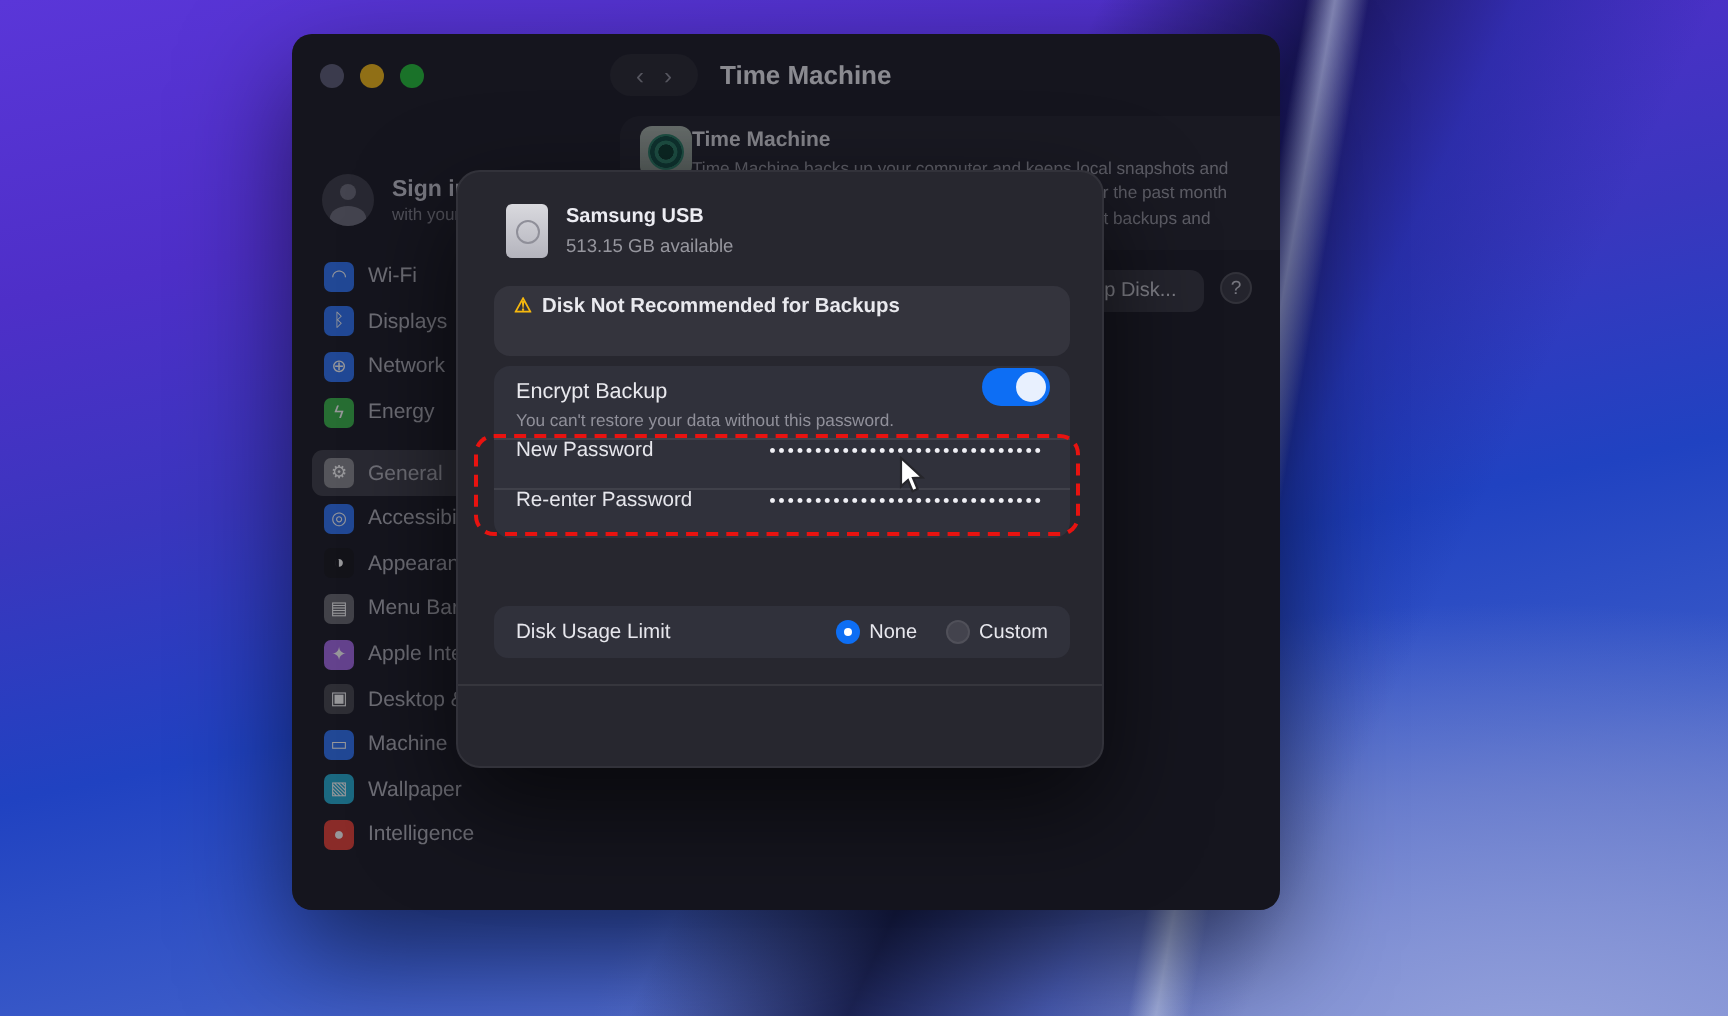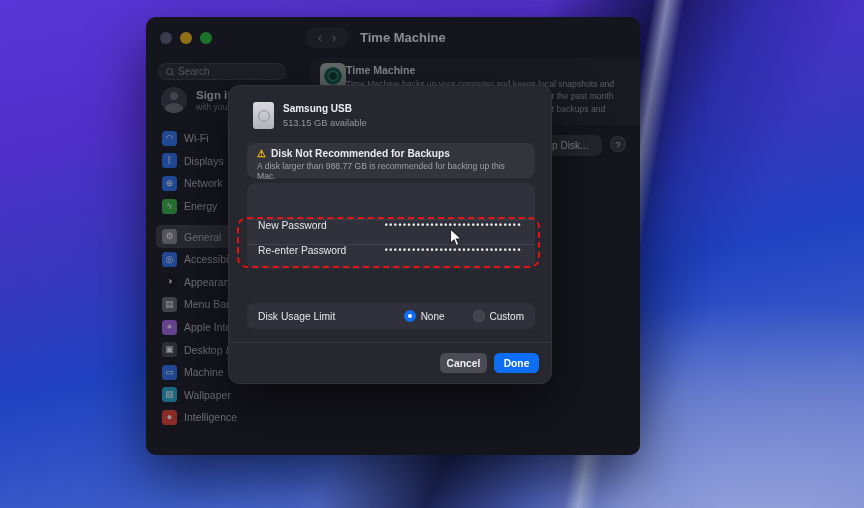--- a/index.html
+++ b/index.html
@@ -88,21 +88,21 @@
   .pw-row.r1 { top:36px; } .pw-row.r2 { top:61px; }
   .pw-label { font-size:10.3px; color:#e6e6ec; }
   .pw-dots { font-size:8.5px; font-weight:700; letter-spacing:1.6px; color:#f0f0f5; }
   .red-annot { position:absolute; left:8px; top:131px; width:303px; height:51px;
     border:2.6px dashed var(--annotation); border-radius:10px; z-index:5; }
   .g2 { top:188px; height:23px; border-radius:7px; display:flex; align-items:center;
     justify-content:space-between; padding:0 10px 0 11px; }
   .caret { width:1.6px; height:12px; background:#4a8dff; }
   .g3 { top:217px; height:26px; border-radius:7px; display:flex; align-items:center;
     justify-content:space-between; padding:0 11px; }
-  .radio-group { display:flex; align-items:center; gap:28px; }
+  .radio-group { display:flex; align-items:center; gap:14px; }
   .radio-opt { display:flex; align-items:center; gap:5px; }
   .radio { width:12px; height:12px; border-radius:50%; position:relative; }
   .radio.on { background:var(--accent); }
   .radio.on::after { content:""; position:absolute; left:4px; top:4px; width:4px; height:4px;
     border-radius:50%; background:#fff; }
   .radio.off { background:#43434d; box-shadow:inset 0 0 0 1px rgba(255,255,255,.07); }
   .radio-lbl { font-size:10px; color:#e8e8ee; }
   .dlg-sep { position:absolute; left:0; right:0; top:256px; height:1px; background:rgba(255,255,255,.07); }
   .btn-row { position:absolute; right:12px; top:267px; display:flex; gap:7px; }
   .btn { height:20px; border-radius:5.5px; font-size:10.3px; font-weight:600;
@@ -117,24 +117,20 @@
 <div class="stage">
 
   <div class="win">
 
     <div class="tl">
       <span class="tl-close"></span>
       <span class="tl-min"></span>
       <span class="tl-zoom"></span>
     </div>
 
-    <div class="search">
-      <i class="mag"></i>
-      <span>Search</span>
-    </div>
 
     <div class="signin">
       <div class="avatar"></div>
       <div>
         <div class="signin-t1">Sign in</div>
         <div class="signin-t2">with your A</div>
       </div>
     </div>
 
     <div class="sb-list">
@@ -240,24 +236,28 @@
   <div class="dlg">
     <div class="dlg-disk"></div>
     <div class="dlg-title">Samsung USB</div>
     <div class="dlg-sub">513.15 GB available</div>
 
     <div class="warn">
       <div class="warn-title">
         <span class="warn-tri">⚠</span>
         <span>Disk Not Recommended for Backups</span>
       </div>
-      <div class="warn-msg">A disk larger than 988.77 GB is recommended for backing up this Mac.</div>
     </div>
 
     <div class="g g1">
+      <div class="enc-row">
+        <div class="enc-label">Encrypt Backup</div>
+        <div class="enc-sub">You can't restore your data without this password.</div>
+        <div class="toggle"></div>
+      </div>
       <div class="pw-row r1">
         <span class="pw-label">New Password</span>
         <span class="pw-dots">••••••••••••••••••••••••••••••</span>
       </div>
       <div class="pw-row r2">
         <span class="pw-label">Re-enter Password</span>
         <span class="pw-dots">••••••••••••••••••••••••••••••</span>
       </div>
     </div>
 
@@ -272,24 +272,20 @@
           <span class="radio-lbl">None</span>
         </span>
         <span class="radio-opt">
           <span class="radio off"></span>
           <span class="radio-lbl">Custom</span>
         </span>
       </span>
     </div>
 
     <div class="dlg-sep"></div>
-    <div class="btn-row">
-      <div class="btn btn-cancel">Cancel</div>
-      <div class="btn btn-done">Done</div>
-    </div>
   </div>
 
   <div class="cursor">
     <svg width="14" height="20" viewBox="0 0 14 20">
       <path d="M1.5 1 L1.5 15.2 L5 12 L7.3 17.6 L9.8 16.5 L7.5 11 L12.2 10.8 Z" fill="#ffffff" stroke="#26262b" stroke-width="1.1"></path>
     </svg>
   </div>
 </div>
 
 </body></html>

